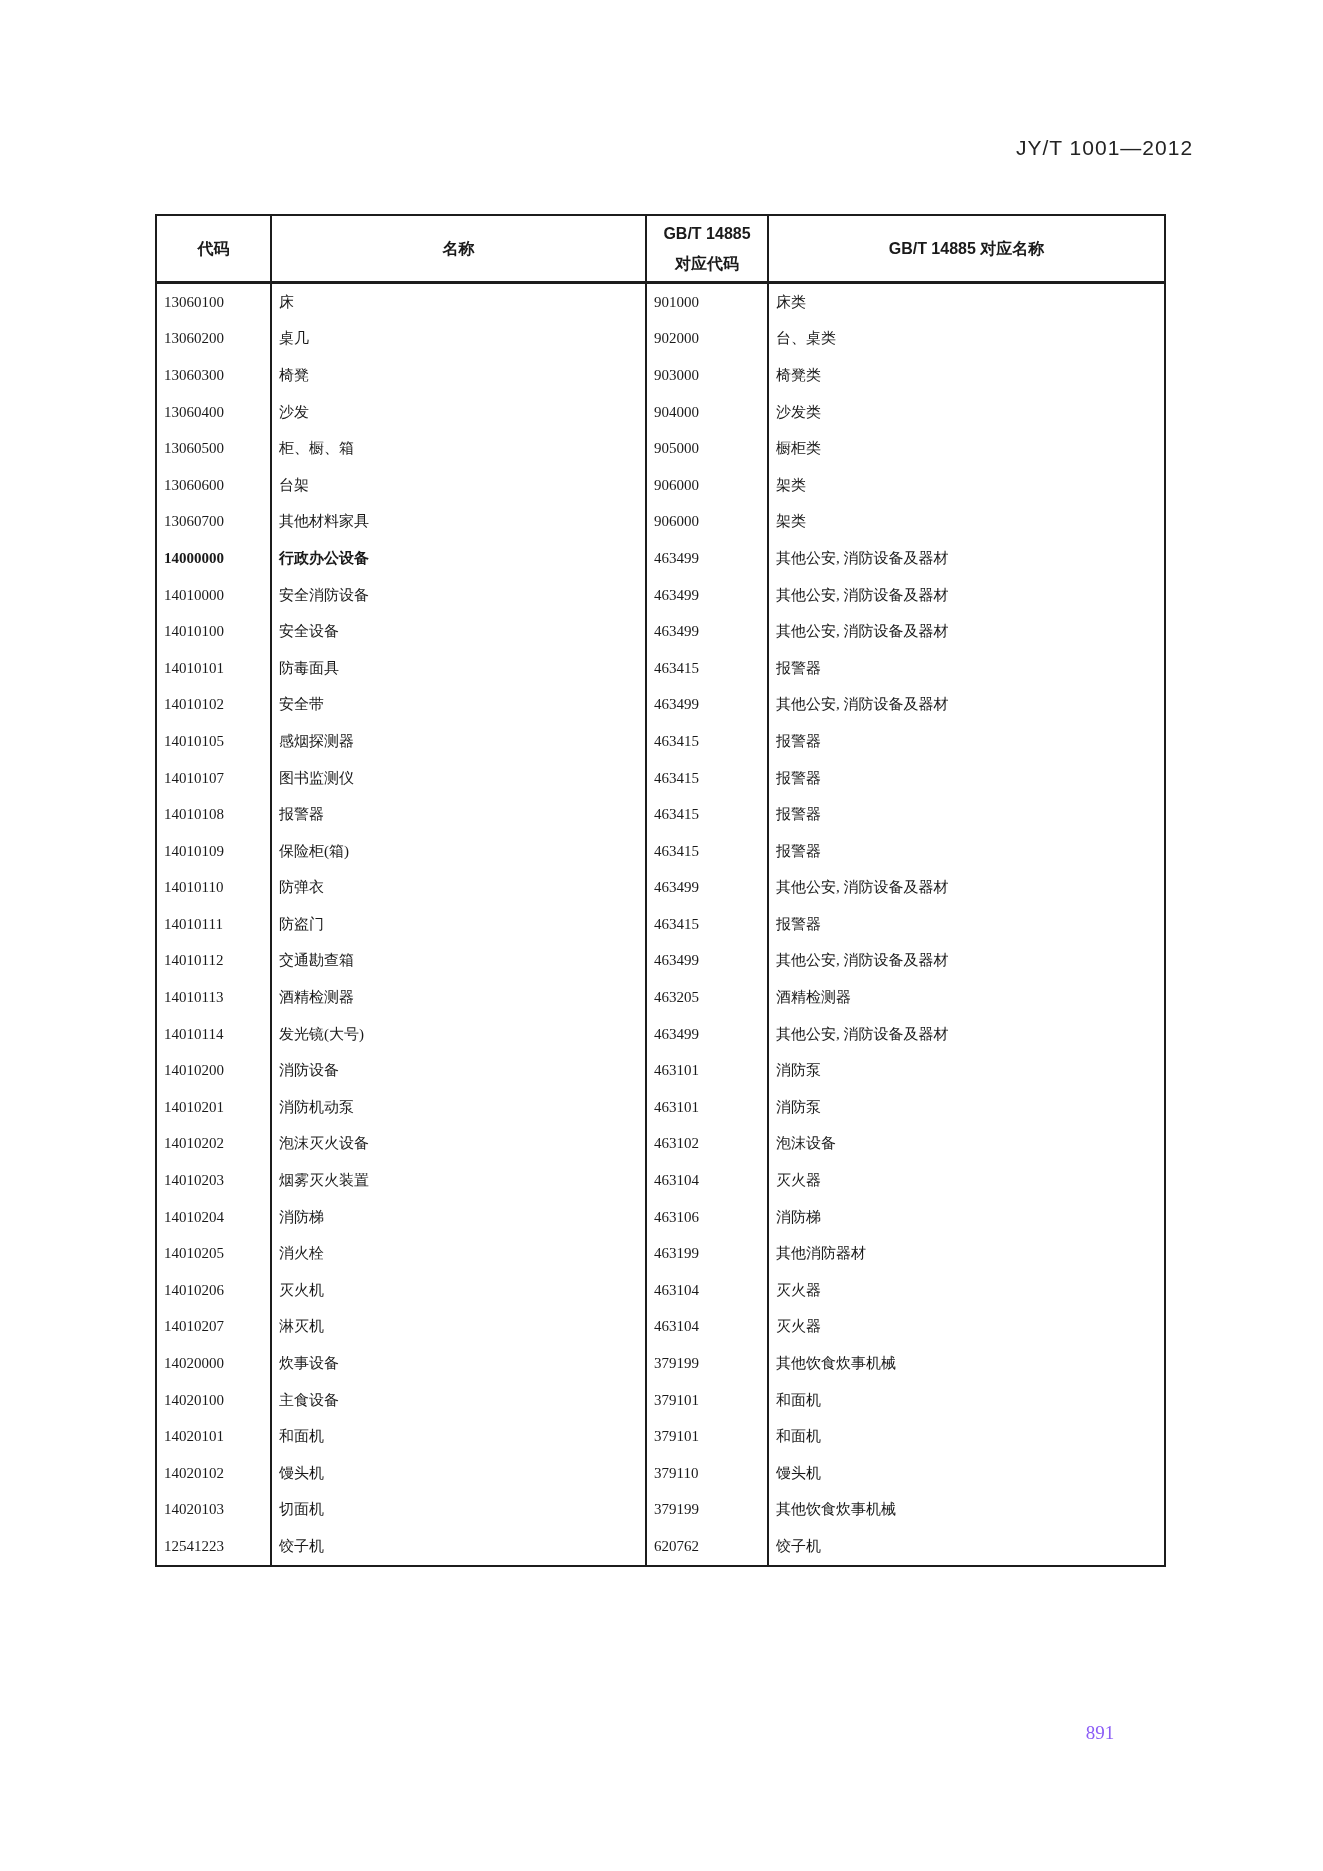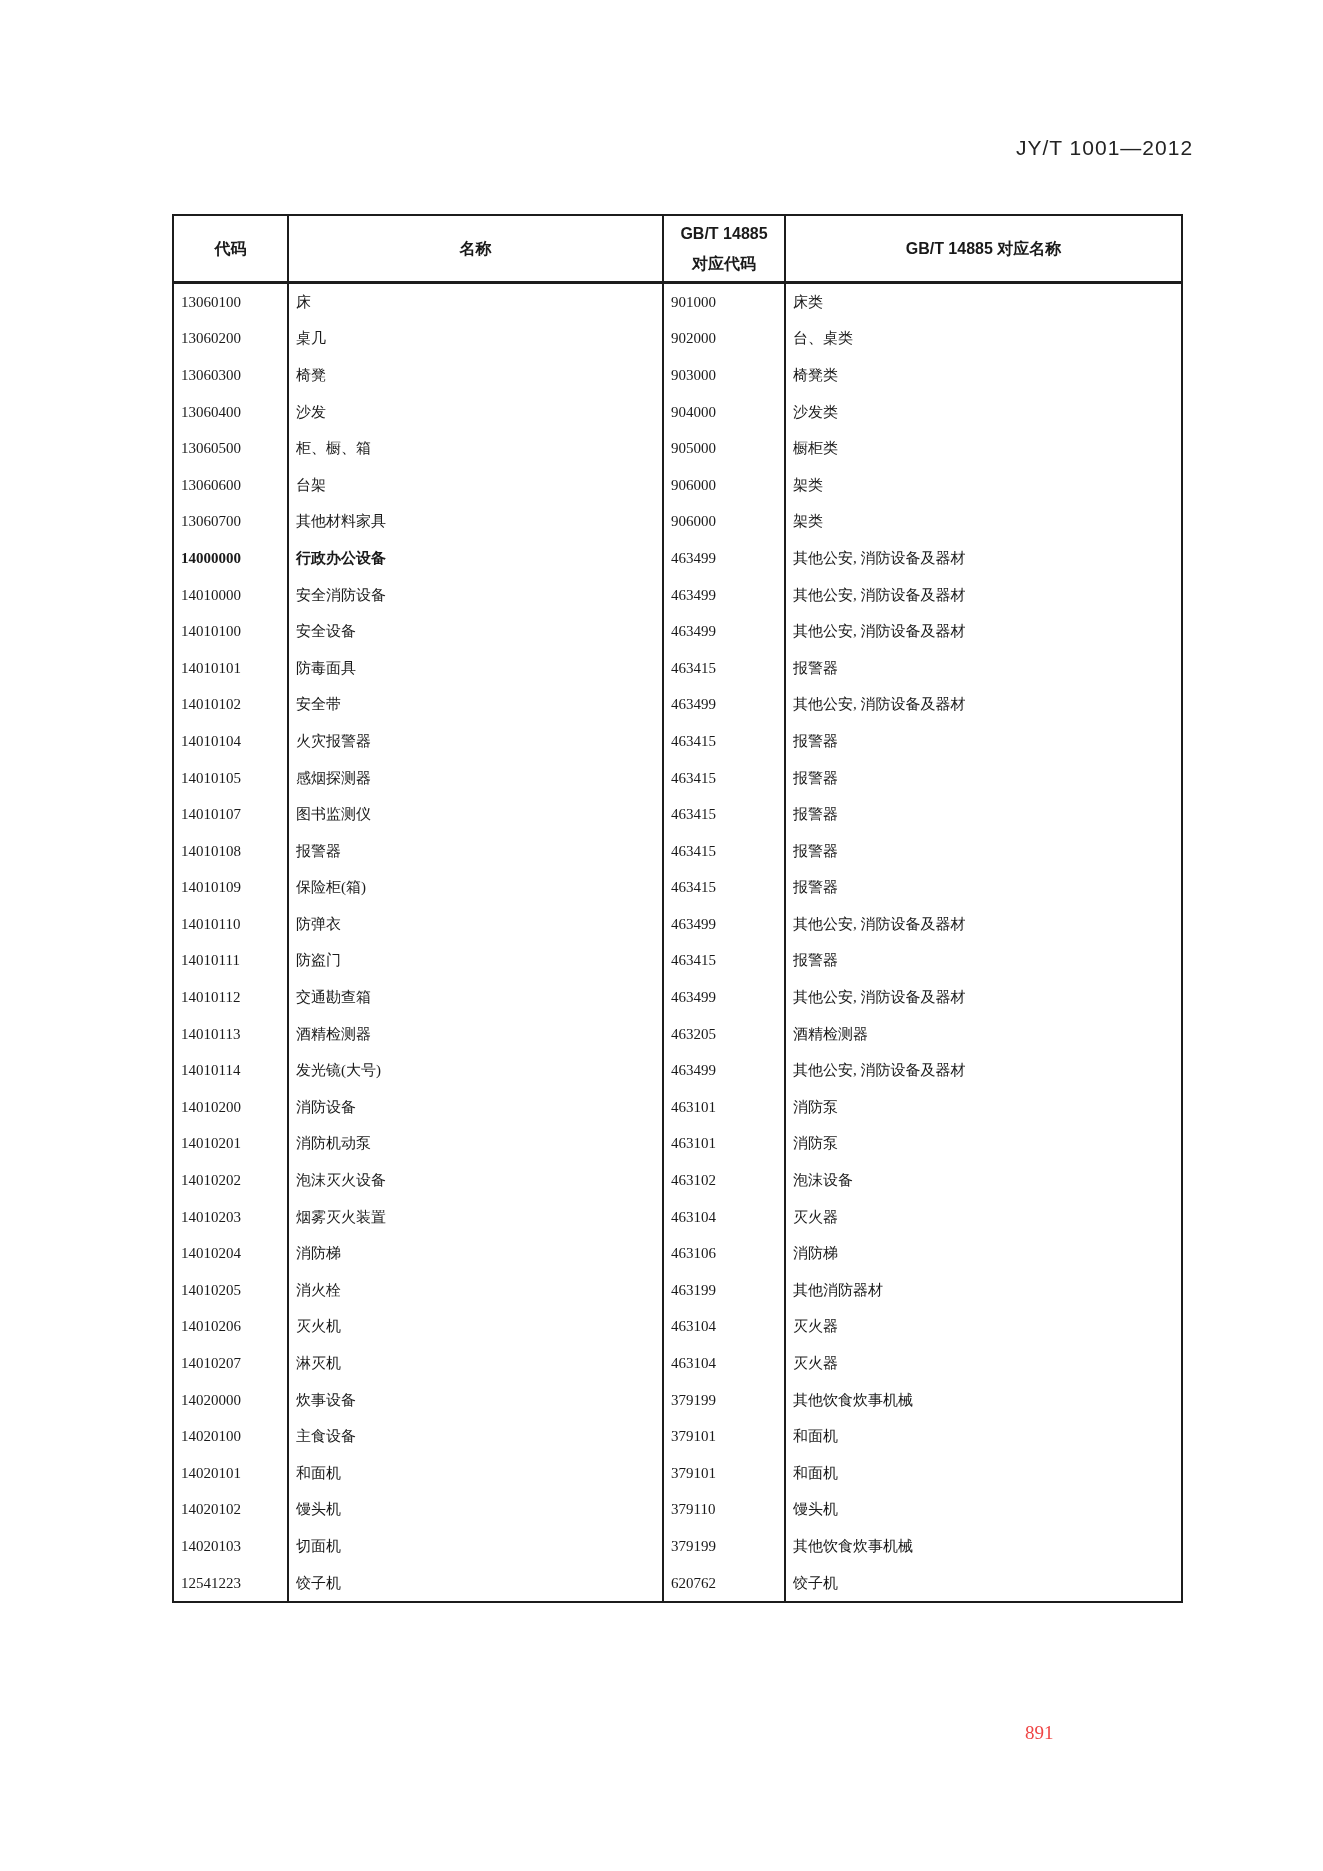--- a/index.html
+++ b/index.html
@@ -22,21 +22,21 @@
     text-align: left;
     font-family: "Liberation Sans", "DejaVu Sans", sans-serif;
     font-size: 21px;
     letter-spacing: 1px;
     color: #222;
     white-space: nowrap;
   }
   .mapping-table {
     position: absolute;
     top: 214px;
-    left: 172px;
+    left: 155px;
     width: 1009px;
     border-collapse: collapse;
     table-layout: fixed;
     padding-left: 40px;
   }
   .mapping-table col.c1 { width: 115px; }
   .mapping-table col.c2 { width: 375px; }
   .mapping-table col.c3 { width: 122px; }
   .mapping-table col.c4 { width: 397px; }
   .mapping-table, .mapping-table th, .mapping-table td {
@@ -65,23 +65,23 @@
   }
   .mapping-table tbody tr:last-child td { border-bottom: 2px solid #1c1c1c; }
   .mapping-table tr.bold-row td.emph {
     font-weight: bold;
   }
   .page-number {
     position: absolute;
     top: 1722px;
     left: 1025px;
     width: 150px;
-    text-align: left;
+    text-align: center;
     font-size: 19px;
-    color: #ef4444;
+    color: #8b5cf6;
   }
 </style>
 </head>
 <body>
 
 <div class="doc-code">JY/T 1001—2012</div>
 
 <table class="mapping-table">
   <colgroup>
     <col class="c1">
@@ -167,26 +167,20 @@
         <td>463415</td>
         <td>报警器</td>
       </tr>
       <tr>
         <td class="emph">14010102</td>
         <td class="emph">安全带</td>
         <td>463499</td>
         <td>其他公安, 消防设备及器材</td>
       </tr>
       <tr>
-        <td class="emph">14010104</td>
-        <td class="emph">火灾报警器</td>
-        <td>463415</td>
-        <td>报警器</td>
-      </tr>
-      <tr>
         <td class="emph">14010105</td>
         <td class="emph">感烟探测器</td>
         <td>463415</td>
         <td>报警器</td>
       </tr>
       <tr>
         <td class="emph">14010107</td>
         <td class="emph">图书监测仪</td>
         <td>463415</td>
         <td>报警器</td>

